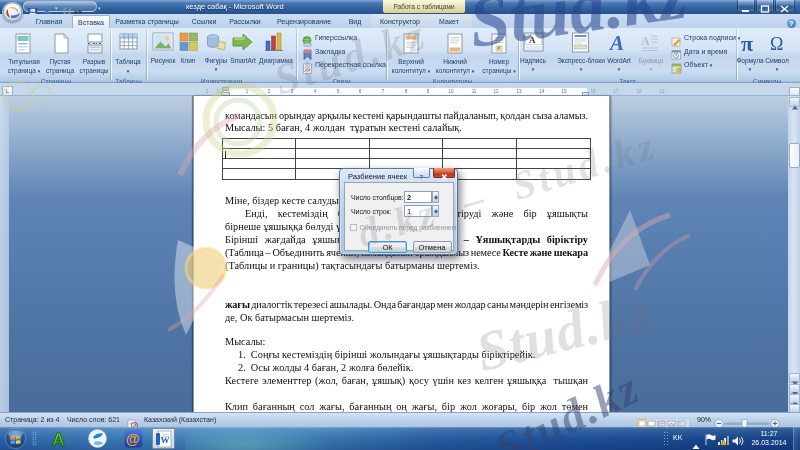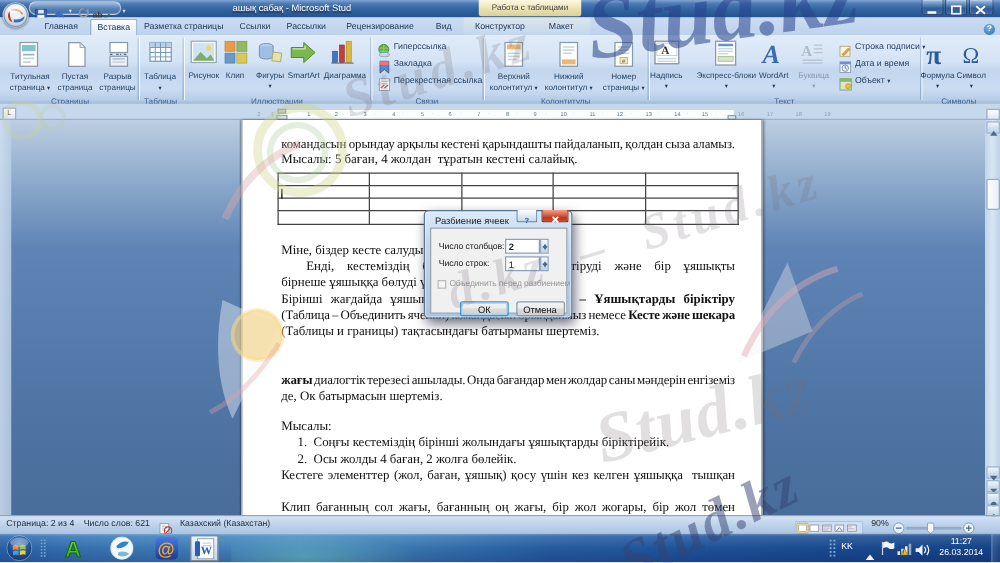--- a/index.html
+++ b/index.html
@@ -93,21 +93,21 @@
 <div class="ab" style="left:55px;top:4.5px;font-size:5px;color:#dde;">▾</div>
 <div class="ab" style="left:62px;top:2px;"><svg width="10" height="10">
         <path d="M5 1.8 a3.4 3.4 0 1 0 3.2 2.2" fill="none" stroke="#8b98a8" stroke-width="1.3"></path>
         <path d="M8.6 1.5 l.4 3 -3 -.6 z" fill="#8b98a8"></path>
       </svg></div>
 <div class="ab" style="left:74px;top:2.5px;"><svg width="14" height="9">
         <text x="0" y="7" font-size="7" font-weight="bold" fill="#333">ab</text>
         <path d="M9 6.5 l1.5 1.5 3 -4" stroke="#2a6a2a" stroke-width="1" fill="none"></path>
       </svg></div>
 <div class="ab" style="left:98px;top:4.5px;font-size:5px;color:#dde;">▾</div>
-<div class="ab" id="ttext">ашық сабақ - Microsoft Stud</div>
+<div class="ab" id="ttext">кезде сабақ - Microsoft Word</div>
 <div class="ab" id="ctxlab">Работа с таблицами</div>
 <div class="ab winbtn" style="left:737px;width:18px;"><svg width="16" height="10">
         <rect x="4" y="6" width="7" height="2" fill="#fff"></rect>
       </svg></div>
 <div class="ab winbtn" style="left:756px;width:18px;"><svg width="16" height="10">
         <rect x="4.5" y="2" width="7" height="6" fill="none" stroke="#fff" stroke-width="1.3"></rect>
       </svg></div>
 <div class="ab winbtn" style="left:775px;width:20px;"><svg width="16" height="10">
         <path d="M4 2 L11 8 M11 2 L4 8" stroke="#fff" stroke-width="1.4"></path>
       </svg></div>

